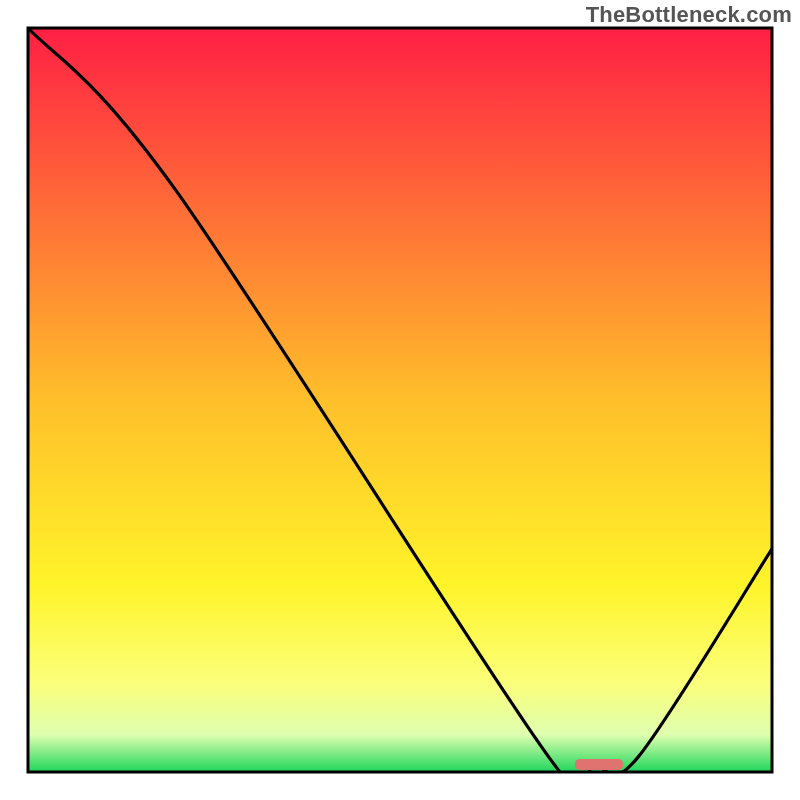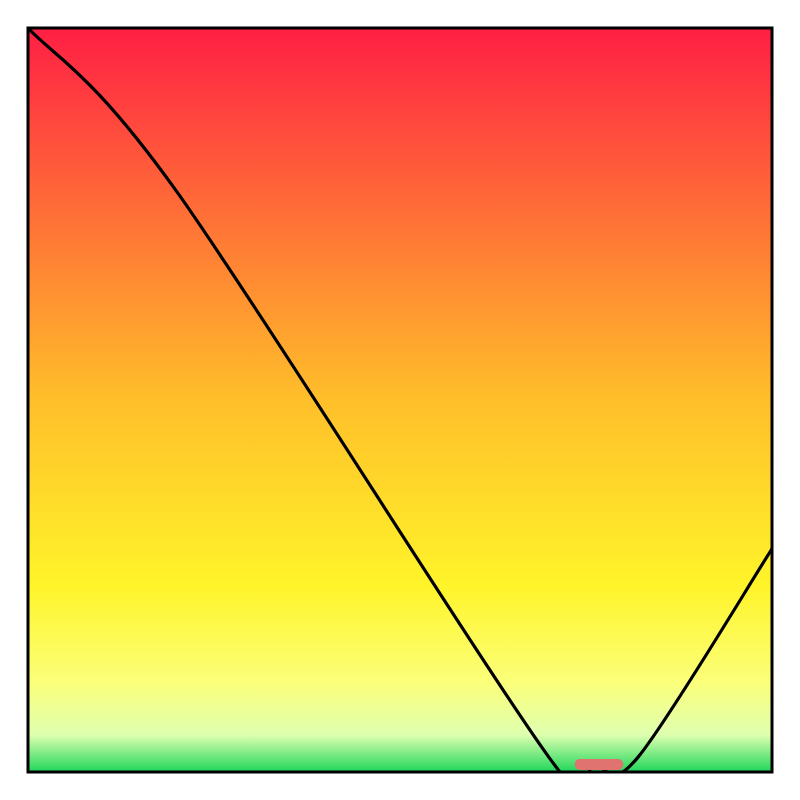--- a/index.html
+++ b/index.html
@@ -26,20 +26,21 @@
     z-index: 10;
   }
   svg.chart {
     display: block;
   }
 </style>
 </head>
 <body>
 
 <div class="chart-container">
+  <div class="watermark">TheBottleneck.com</div>
   <svg class="chart" width="800" height="800" viewBox="0 0 800 800">
     <defs>
       <linearGradient id="bg-grad" x1="0" y1="0" x2="0" y2="1">
           <stop offset="0%" stop-color="#ff1f44"></stop>
           <stop offset="50%" stop-color="#ffbf2a"></stop>
           <stop offset="75%" stop-color="#fff42a"></stop>
           <stop offset="88%" stop-color="#fbff7a"></stop>
           <stop offset="95%" stop-color="#dfffb0"></stop>
           <stop offset="100%" stop-color="#1fd65a"></stop>
         </linearGradient>

